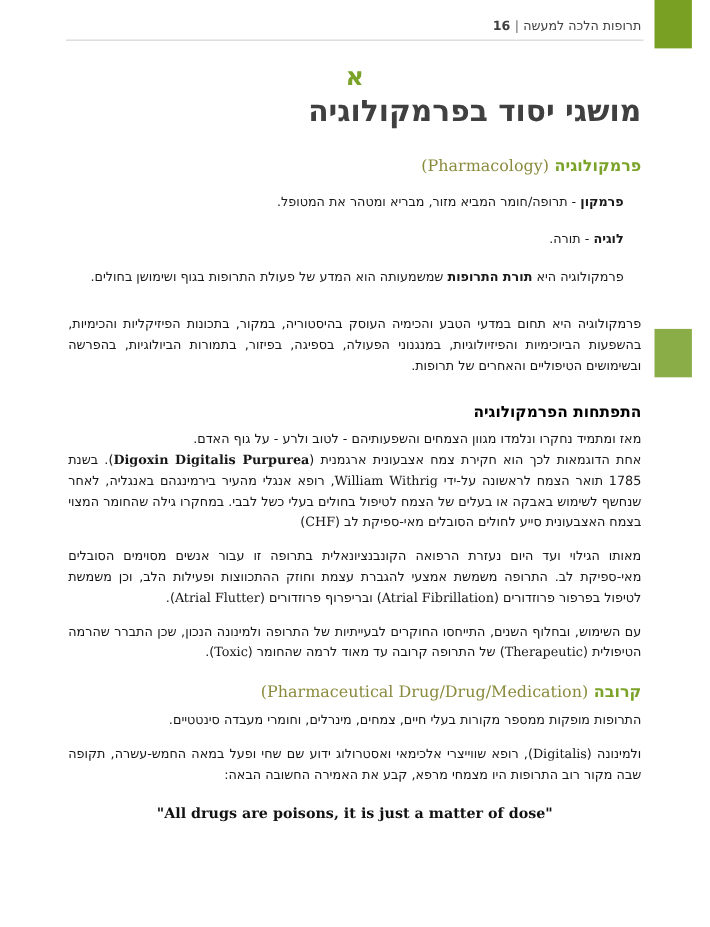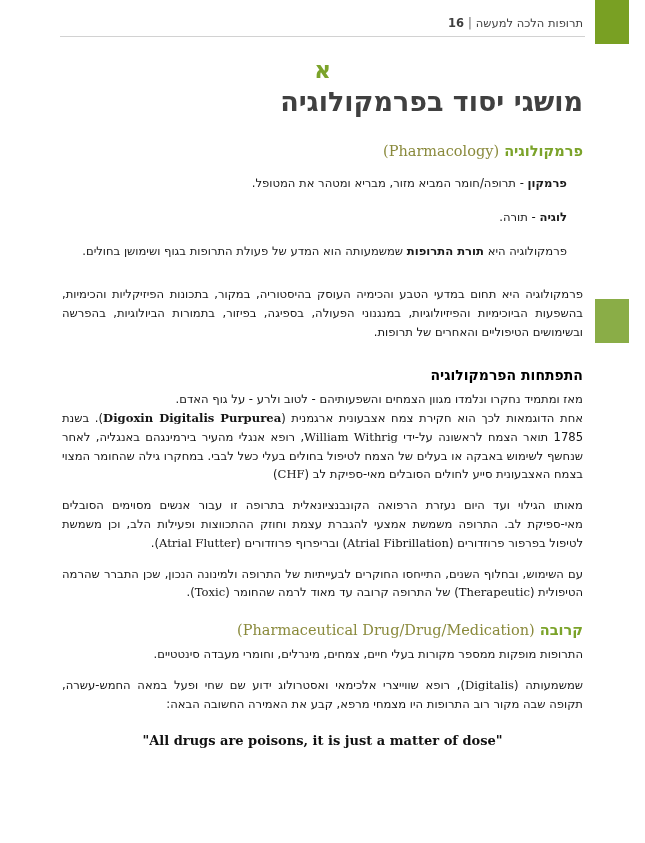--- a/index.html
+++ b/index.html
@@ -216,19 +216,19 @@
 
     <div class="subhead">
       <span>קרובה</span>
       <span class="latin">(Pharmaceutical Drug/Drug/Medication)</span>
     </div>
 
 
     <p class="body">התרופות מופקות ממספר מקורות בעלי חיים, צמחים, מינרלים, וחומרי מעבדה סינטטיים.</p>
 
     <p class="body">
-      <span>שמשמעותה (</span><span class="latin">Digitalis</span><span>), רופא שווייצרי אלכימאי ואסטרולוג ידוע שם שחי ופעל במאה החמש-עשרה, תקופה שבה מקור רוב התרופות היו מצמחי מרפא, קבע את האמירה החשובה הבאה:</span>
+      <span>ולמינונה (</span><span class="latin">Digitalis</span><span>), רופא שווייצרי אלכימאי ואסטרולוג ידוע שם שחי ופעל במאה החמש-עשרה, תקופה שבה מקור רוב התרופות היו מצמחי מרפא, קבע את האמירה החשובה הבאה:</span>
     </p>
 
     <div class="quote">"All drugs are poisons, it is just a matter of dose"</div>
 
   </div>
 </div>
 
 </body></html>

